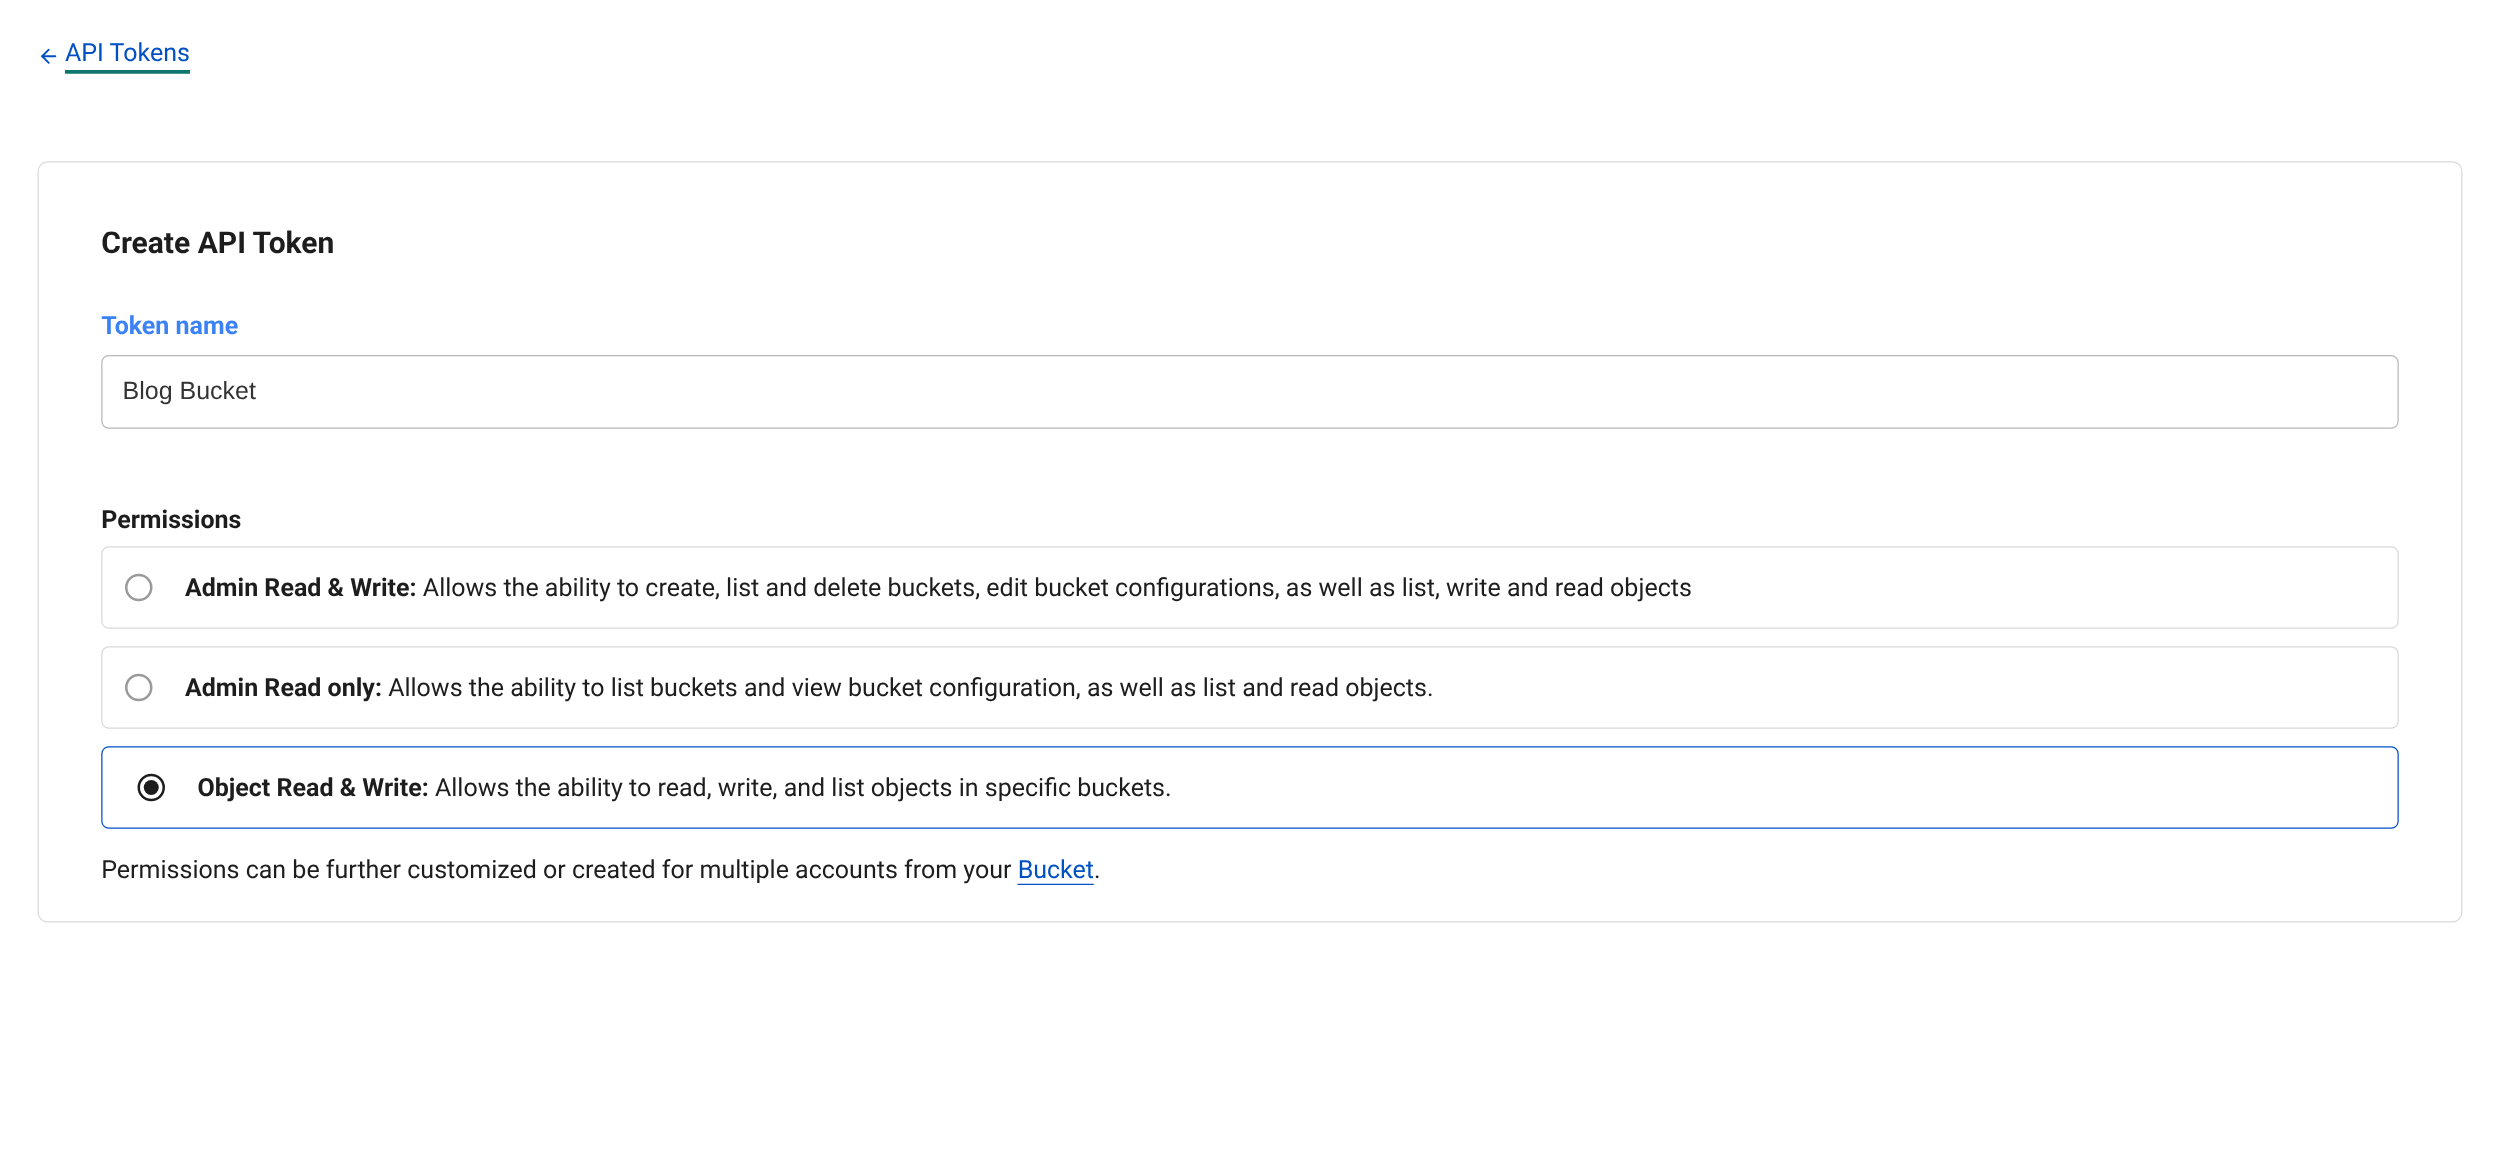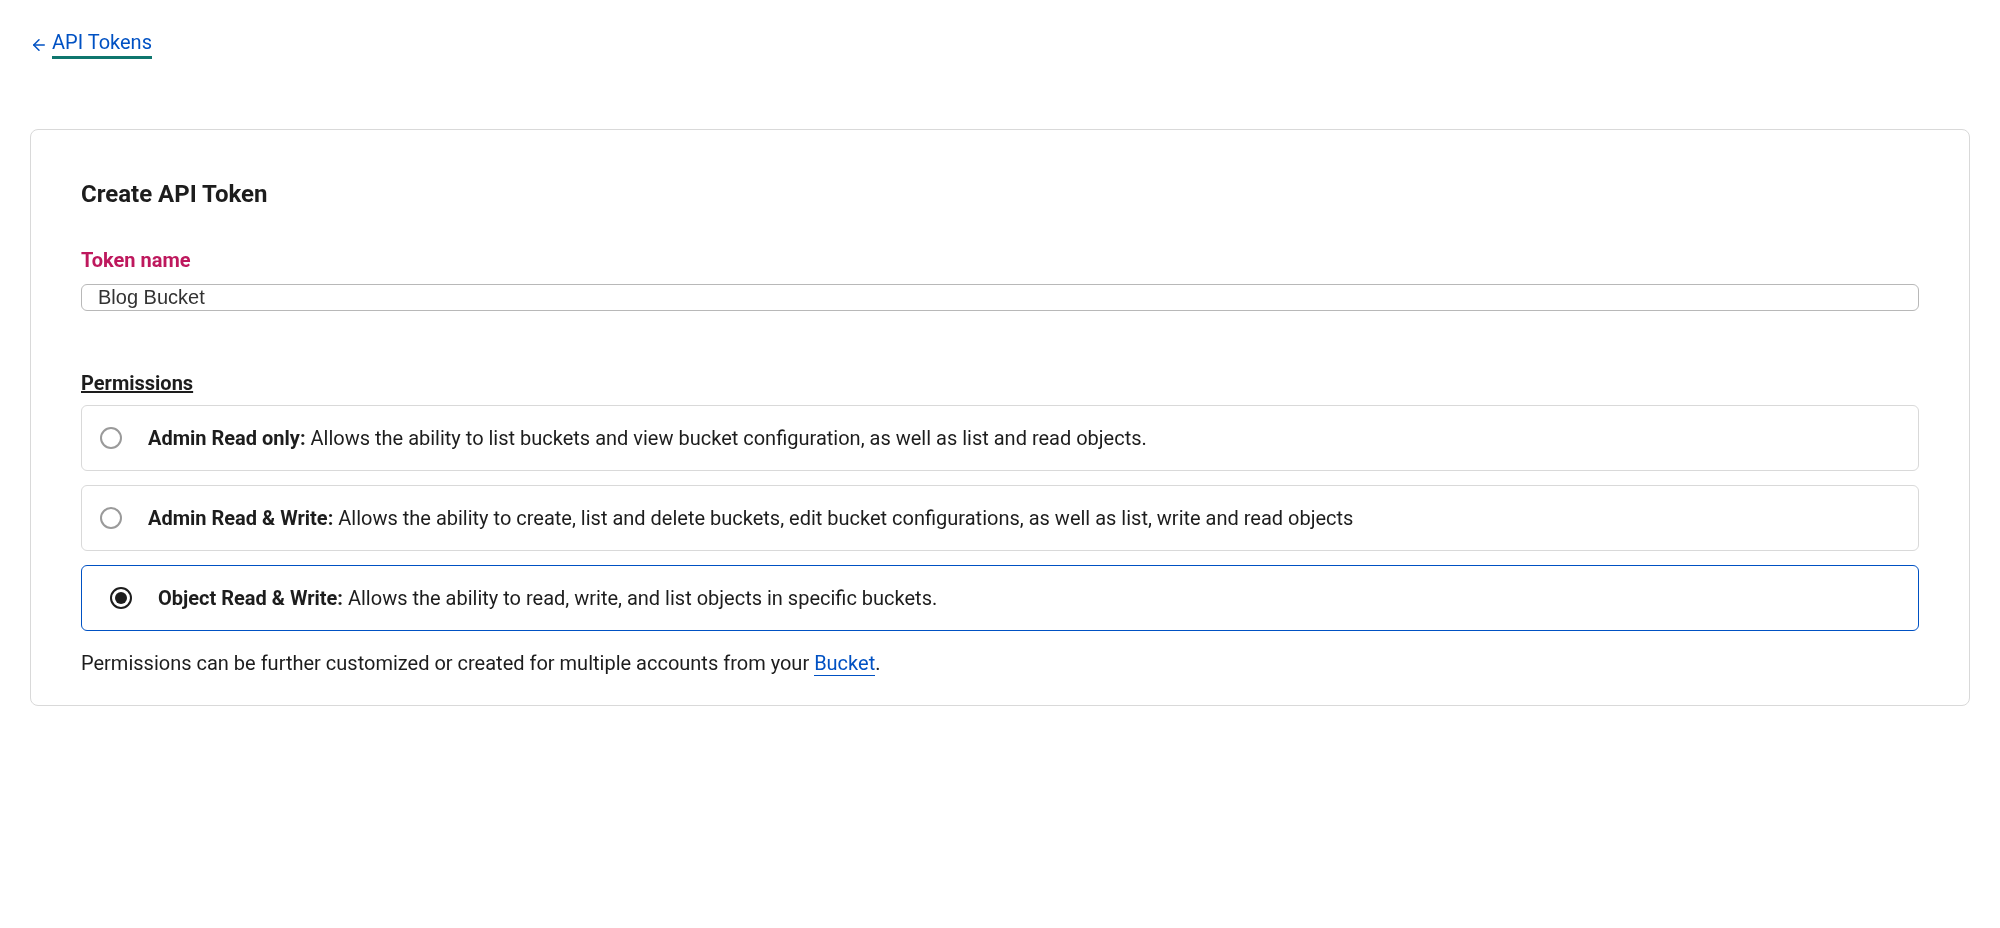--- a/index.html
+++ b/index.html
@@ -41,40 +41,39 @@
       font-size: 24px;
       font-weight: 700;
       margin-bottom: 40px;
       color: #1d1d1d;
     }
     .field-label {
       font-size: 20px;
       font-weight: 700;
       margin-bottom: 12px;
       display: block;
-      color: #be185d;
+      color: #3b82f6;
     }
     .text-input {
       width: 100%;
-      padding: 1px 16px;
+      padding: 17px 16px;
       font-size: 20px;
       border: 1px solid #b8b8b8;
       border-radius: 6px;
       color: #333;
       outline: none;
     }
     .section {
       margin-top: 60px;
     }
     .section-title {
       font-size: 20px;
       font-weight: 700;
       margin-bottom: 10px;
       color: #1d1d1d;
-      text-decoration: underline;
     }
     .section-desc {
       font-size: 20px;
       color: #1d1d1d;
       margin-bottom: 30px;
     }
     .radio-option {
       display: flex;
       align-items: center;
       padding: 20px 18px;
@@ -147,25 +146,25 @@
 
   <label class="field-label">Token name</label>
   <input type="text" class="text-input" value="Blog Bucket" style="">
 
   <div class="section">
     <div class="section-title">Permissions</div>
 
     <div id="permissions-options">
         <div class="radio-option">
           <div class="radio-circle"></div>
-          <div class="radio-label"><strong>Admin Read only:</strong> Allows the ability to list buckets and view bucket configuration, as well as list and read objects.</div>
+          <div class="radio-label"><strong>Admin Read &amp; Write:</strong> Allows the ability to create, list and delete buckets, edit bucket configurations, as well as list, write and read objects</div>
         </div>
         <div class="radio-option">
           <div class="radio-circle"></div>
-          <div class="radio-label"><strong>Admin Read &amp; Write:</strong> Allows the ability to create, list and delete buckets, edit bucket configurations, as well as list, write and read objects</div>
+          <div class="radio-label"><strong>Admin Read only:</strong> Allows the ability to list buckets and view bucket configuration, as well as list and read objects.</div>
         </div>
         <div class="radio-option selected">
           <div class="radio-circle">
             <div class="radio-dot"></div>
           </div>
           <div class="radio-label"><strong>Object Read &amp; Write:</strong> Allows the ability to read, write, and list objects in specific buckets.</div>
         </div>
       </div>
 
     <div class="footer-note">

